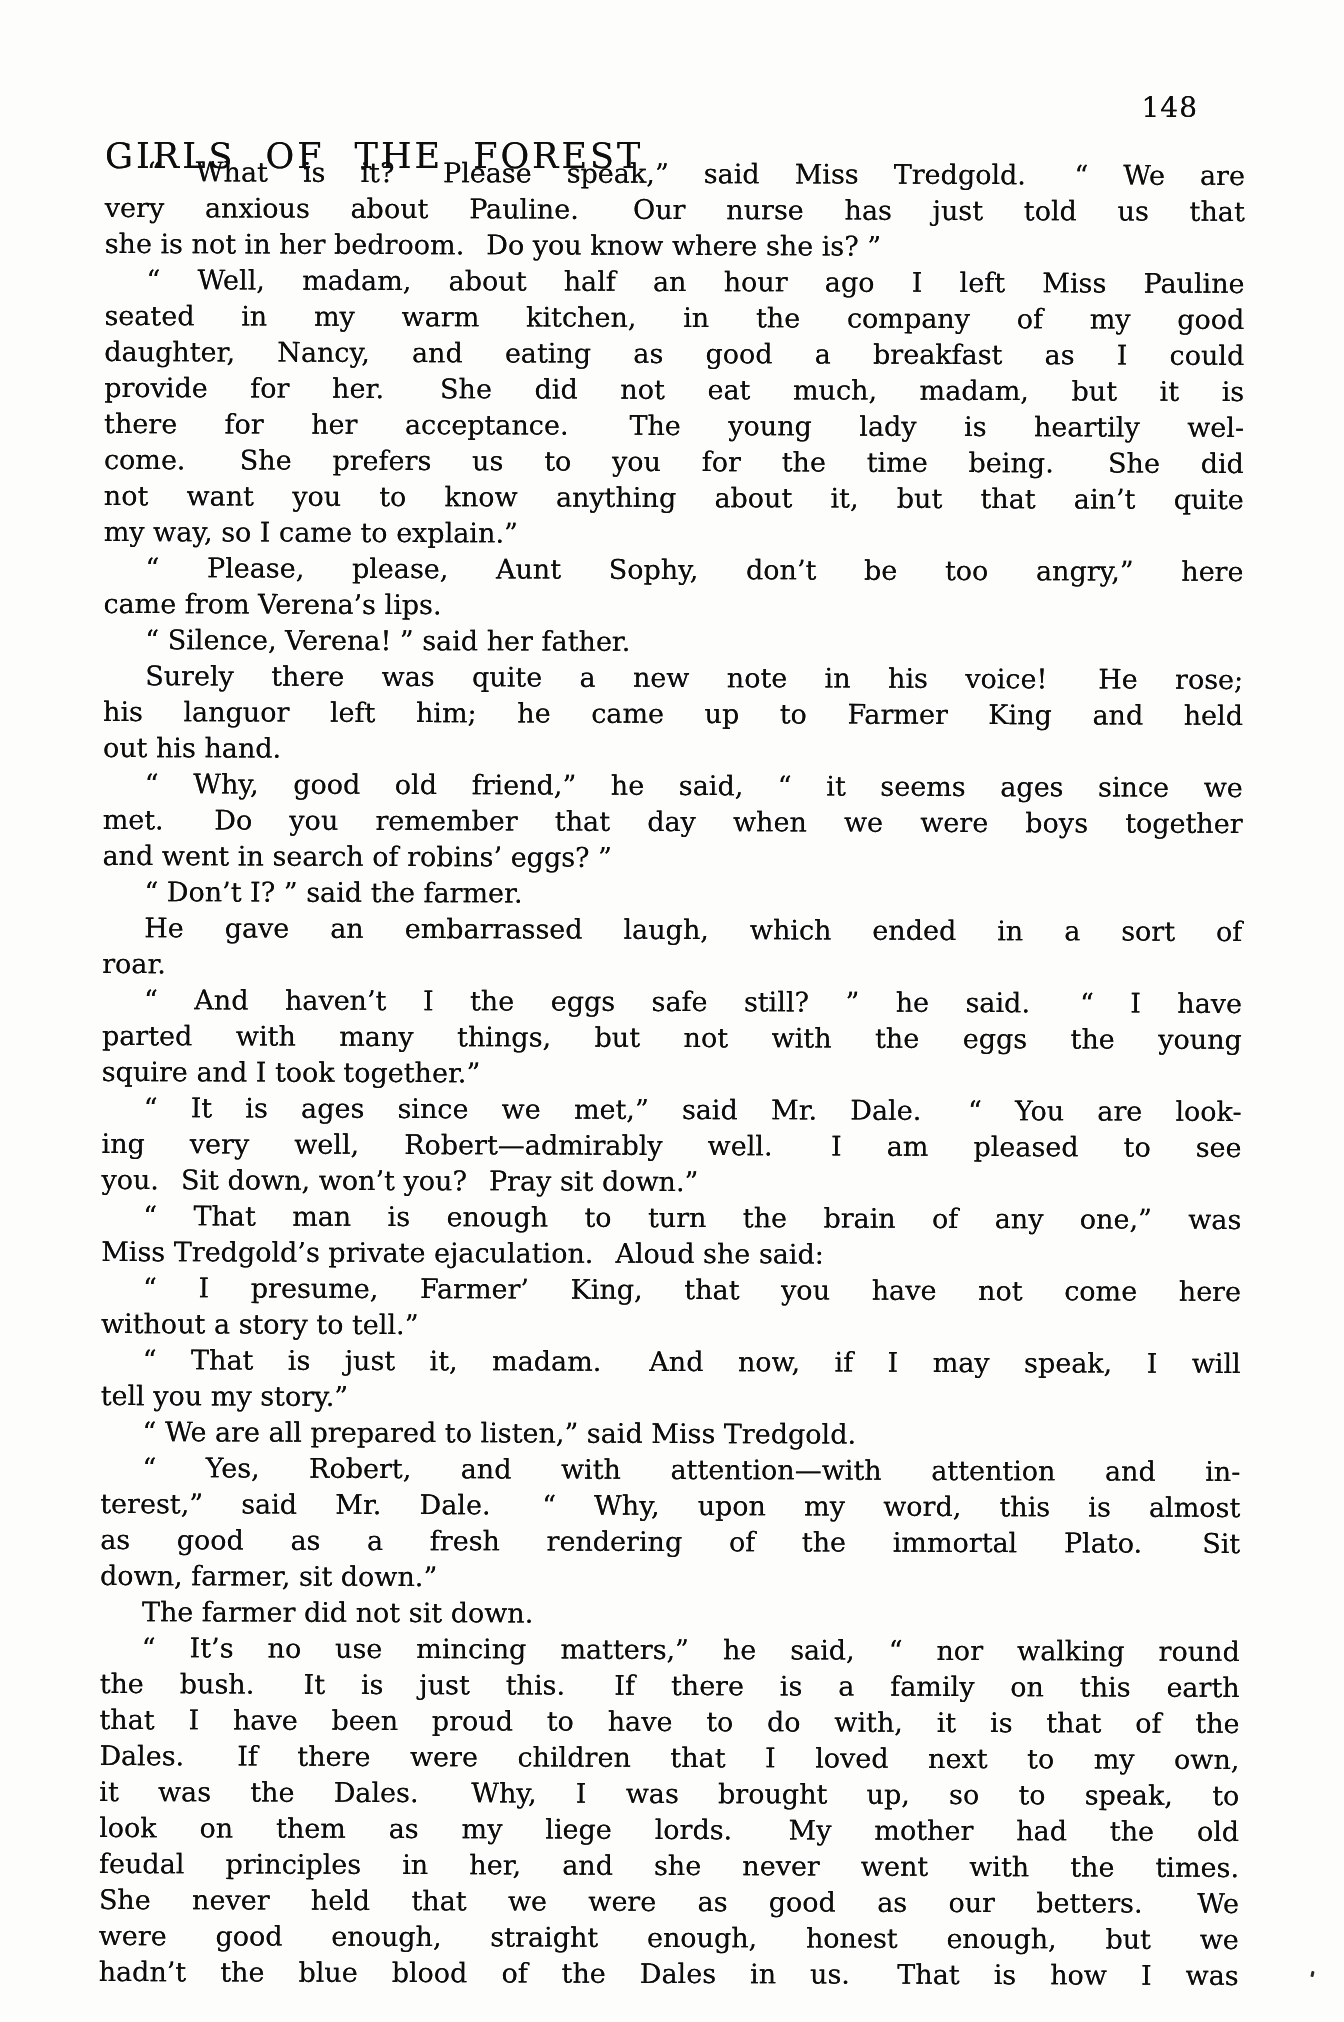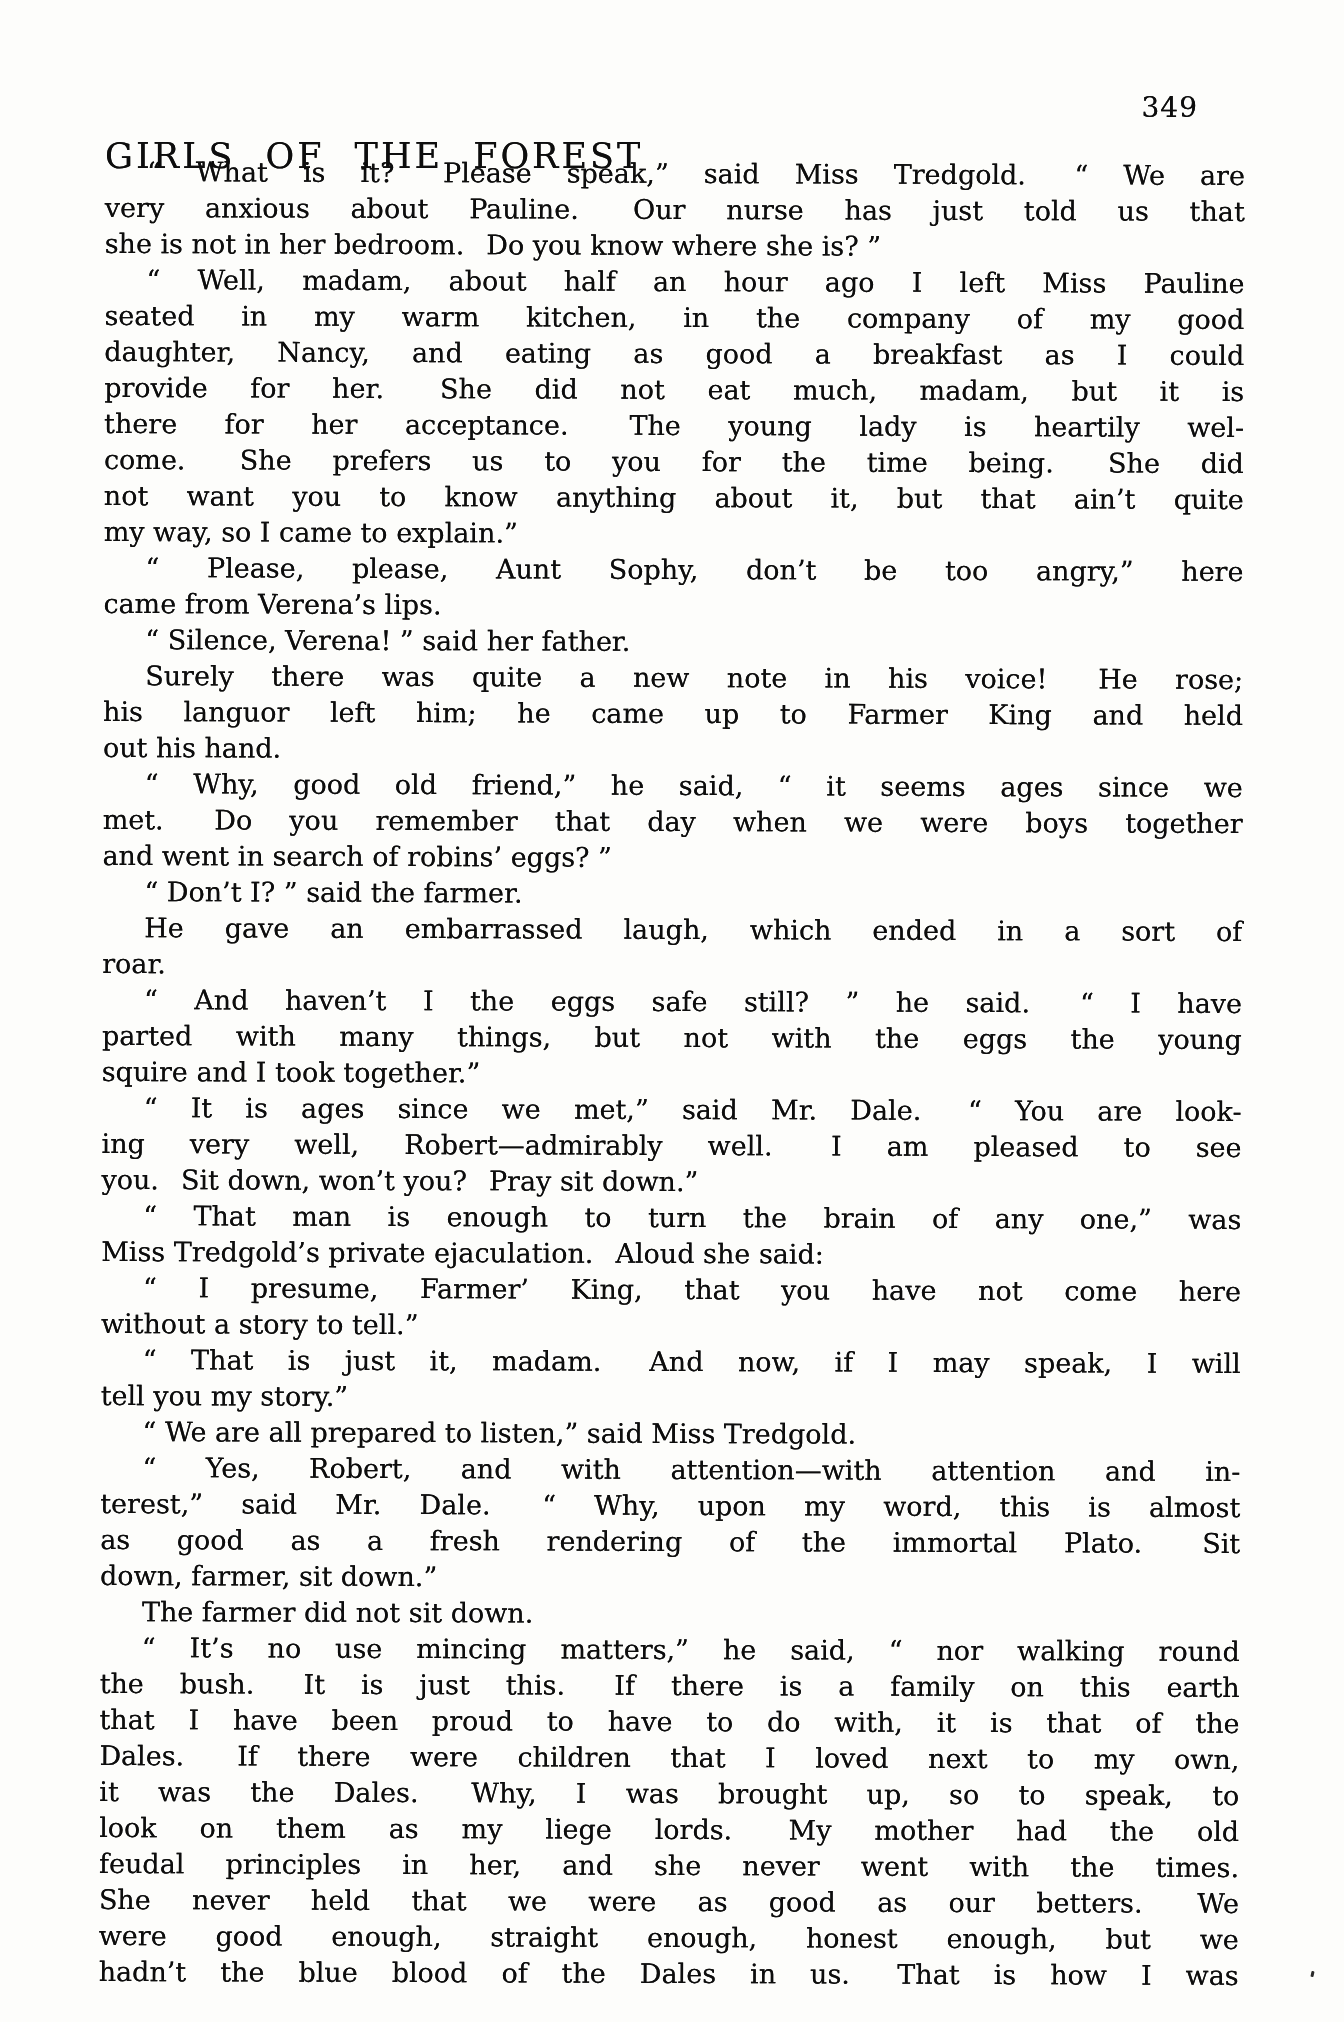--- a/index.html
+++ b/index.html
@@ -71,21 +71,21 @@
     border-radius: 1px;
     transform: rotate(12deg);
   }
 </style>
 </head>
 <body>
 
 <div class="page">
   <div class="header-row">
     <span class="book-title">GIRLS OF THE FOREST</span>
-    <span class="page-number">349</span>
+    <span class="page-number">148</span>
   </div>
 
   <div class="text-column">
       <div class="para">
         <div class="line first">“ What is it?  Please speak,” said Miss Tredgold.  “ We are</div>
         <div class="line">very anxious about Pauline.  Our nurse has just told us that</div>
         <div class="line last">she is not in her bedroom.  Do you know where she is? ”</div>
       </div>
       <div class="para">
         <div class="line first">“ Well, madam, about half an hour ago I left Miss Pauline</div>

